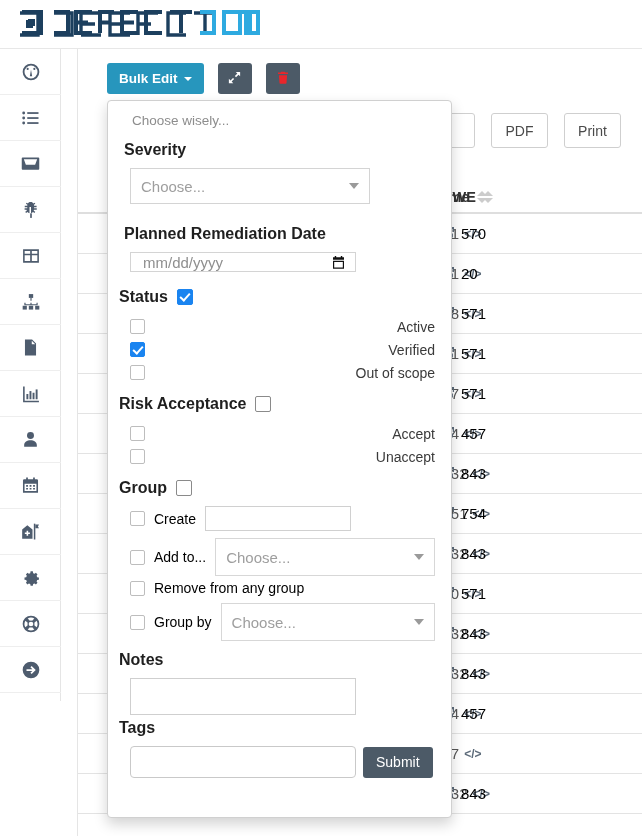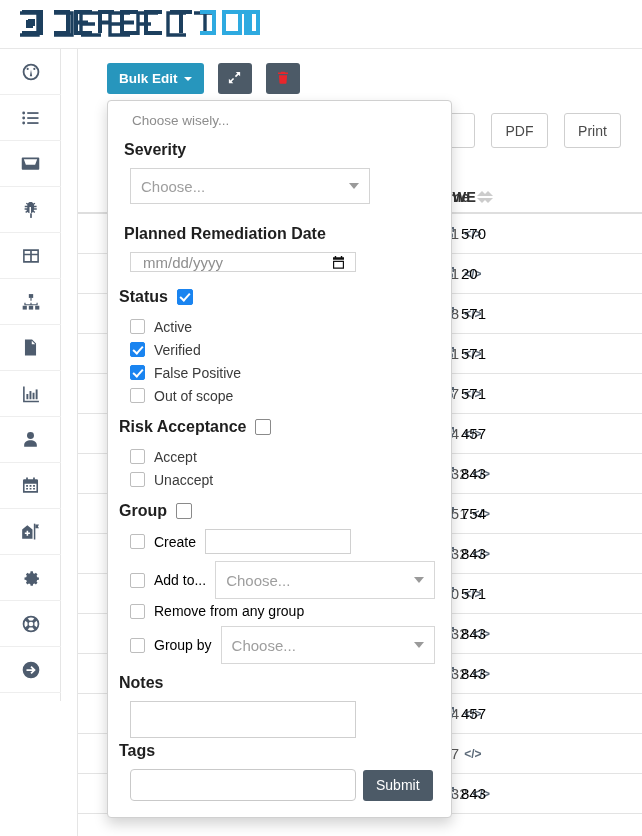--- a/index.html
+++ b/index.html
@@ -129,21 +129,21 @@
   .hr-space { height: 17px; }
   .dateinput {
     width: 226px; height: 20px; border: 1px solid #d4d4d4; background: #fff;
     display: flex; align-items: center; justify-content: space-between;
     padding: 0 9px 0 12px; color: #8f8f8f; font-size: 15px;
   }
   .cal-icon { width: 15px; height: 15px; }
 
   .cbrow {
     display: flex; align-items: center; gap: 9px;
-    height: 23px; margin-left: 11px; font-size: 14px; color: #3a3a3a;
+    height: 23px; margin-left: 11px; font-size: 14px; color: #3a3a3a; justify-content: space-between;
   }
   .cbox {
     width: 15px; height: 15px; border: 1px solid #bdbdbd;
     background: #fff; border-radius: 2px; flex: none; cursor: pointer;
   }
   .cbox.on {
     background: #1a84f0; border-color: #1a84f0;
     position: relative;
   }
   .cbox.on::after {
@@ -645,24 +645,20 @@
       <div id="status-list">
           <div class="cbrow">
             <span class="cbox"></span>
             <span>Active</span>
           </div>
           <div class="cbrow">
             <span class="cbox on"></span>
             <span>Verified</span>
           </div>
           <div class="cbrow">
-            <span class="cbox on"></span>
-            <span>False Positive</span>
-          </div>
-          <div class="cbrow">
             <span class="cbox"></span>
             <span>Out of scope</span>
           </div>
         </div>
 
       <div class="sec-title" style="margin-top:11px;">
         <span>Risk Acceptance</span>
         <span class="cbox big dark"></span>
       </div>
       <div id="risk-list">

